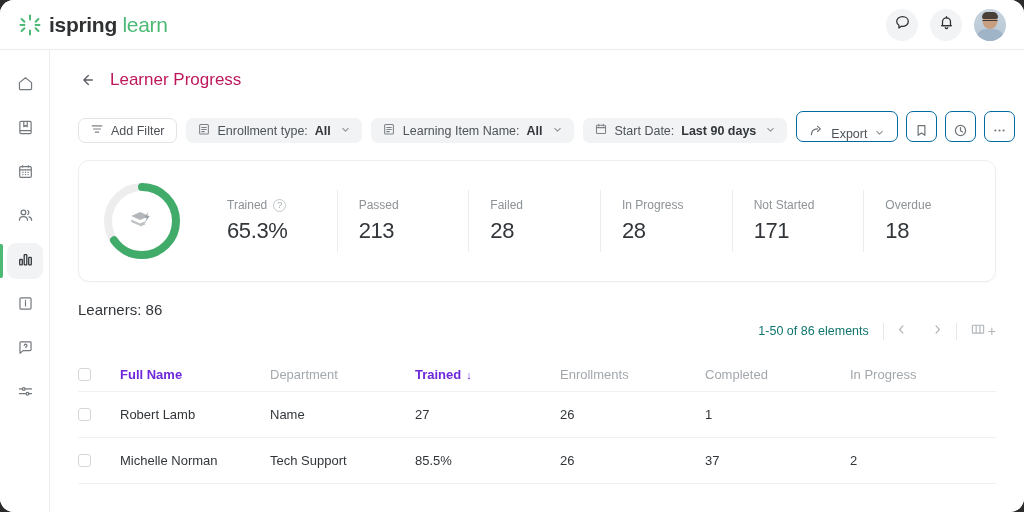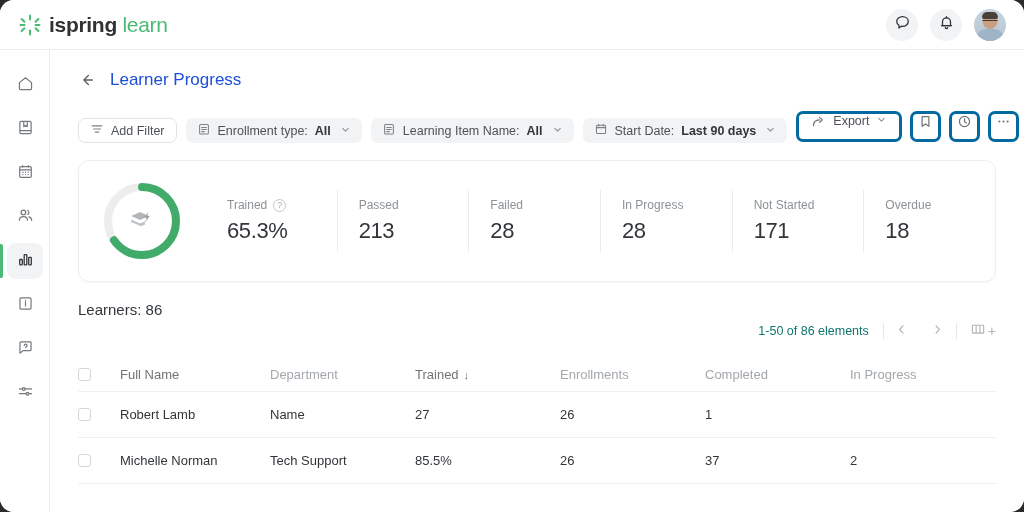--- a/index.html
+++ b/index.html
@@ -100,21 +100,21 @@
     background: #ffffff;
     padding: 0;
     overflow: hidden;
   }
 
   .page-head {
     display: flex; align-items: center; gap: 14px;
     padding: 20px 0 0 28px;
   }
   .back-arrow { cursor: pointer; display: flex; }
-  .page-title { font-size: 17px; color: #1d4ed8; font-weight: 400; }
+  .page-title { font-size: 17px; color: #be185d; font-weight: 400; }
 
   
   .filterbar {
     display: flex; align-items: center;
     padding: 19px 0 0 28px;
     gap: 9px;
   }
   .chip {
     height: 25px; display: flex; align-items: center; gap: 7px;
     border-radius: 7px;
@@ -125,22 +125,22 @@
     white-space: nowrap;
     margin-top: 9px;
   }
   .chip.outline { background: #fff; border: 1px solid #e2e4e6; }
   .chip.filled { background: #f2f3f4; }
   .chip .val { font-weight: 700; color: #32363a; }
   .chip .cv { margin-left: 2px; }
 
   .filter-actions { margin-left: auto; display: flex; gap: 8px; margin-right: 28px; }
   .act-btn {
-    height: 31px; border: 3px solid #0369a1; border-radius: 7px;
-    background: #fff; display: flex; align-items: flex-start; justify-content: center;
+    height: 31px; border: 1px solid #0369a1; border-radius: 7px;
+    background: #fff; display: flex; align-items: flex-end; justify-content: center;
     gap: 7px; padding: 0 12px; font-size: 12.5px; color: #4d5257; cursor: pointer;
   }
   .act-icon-btn { width: 31px; padding: 0; }
 
   
   .stats-card {
     margin: 17px 28px 0 28px;
     background: #fff;
     border: 1px solid #eceef0;
     border-radius: 11px;
@@ -203,21 +203,21 @@
 
   
   .table { margin: 14px 28px 0 28px; }
   .trow {
     display: flex; align-items: center;
     height: 46px;
     border-bottom: 1px solid #eef0f1;
     font-size: 13px;
   }
   .trow.head { height: 34px; color: #a3a8ad; }
-  .trow.head .c-name, .trow.head .c-trained { color: #737373; font-weight: 400; }
+  .trow.head .c-name, .trow.head .c-trained { color: #6d28d9; font-weight: 700; }
   .cell-check { width: 42px; display: flex; align-items: center; }
   .cbox {
     width: 13px; height: 13px; border: 1px solid #d4d7da; border-radius: 3px;
     background: #fff; cursor: pointer;
   }
   .c-name { width: 150px; color: #32363a; }
   .c-dept { width: 145px; }
   .c-trained { width: 145px; }
   .c-enroll { width: 145px; }
   .c-compl { width: 145px; }

